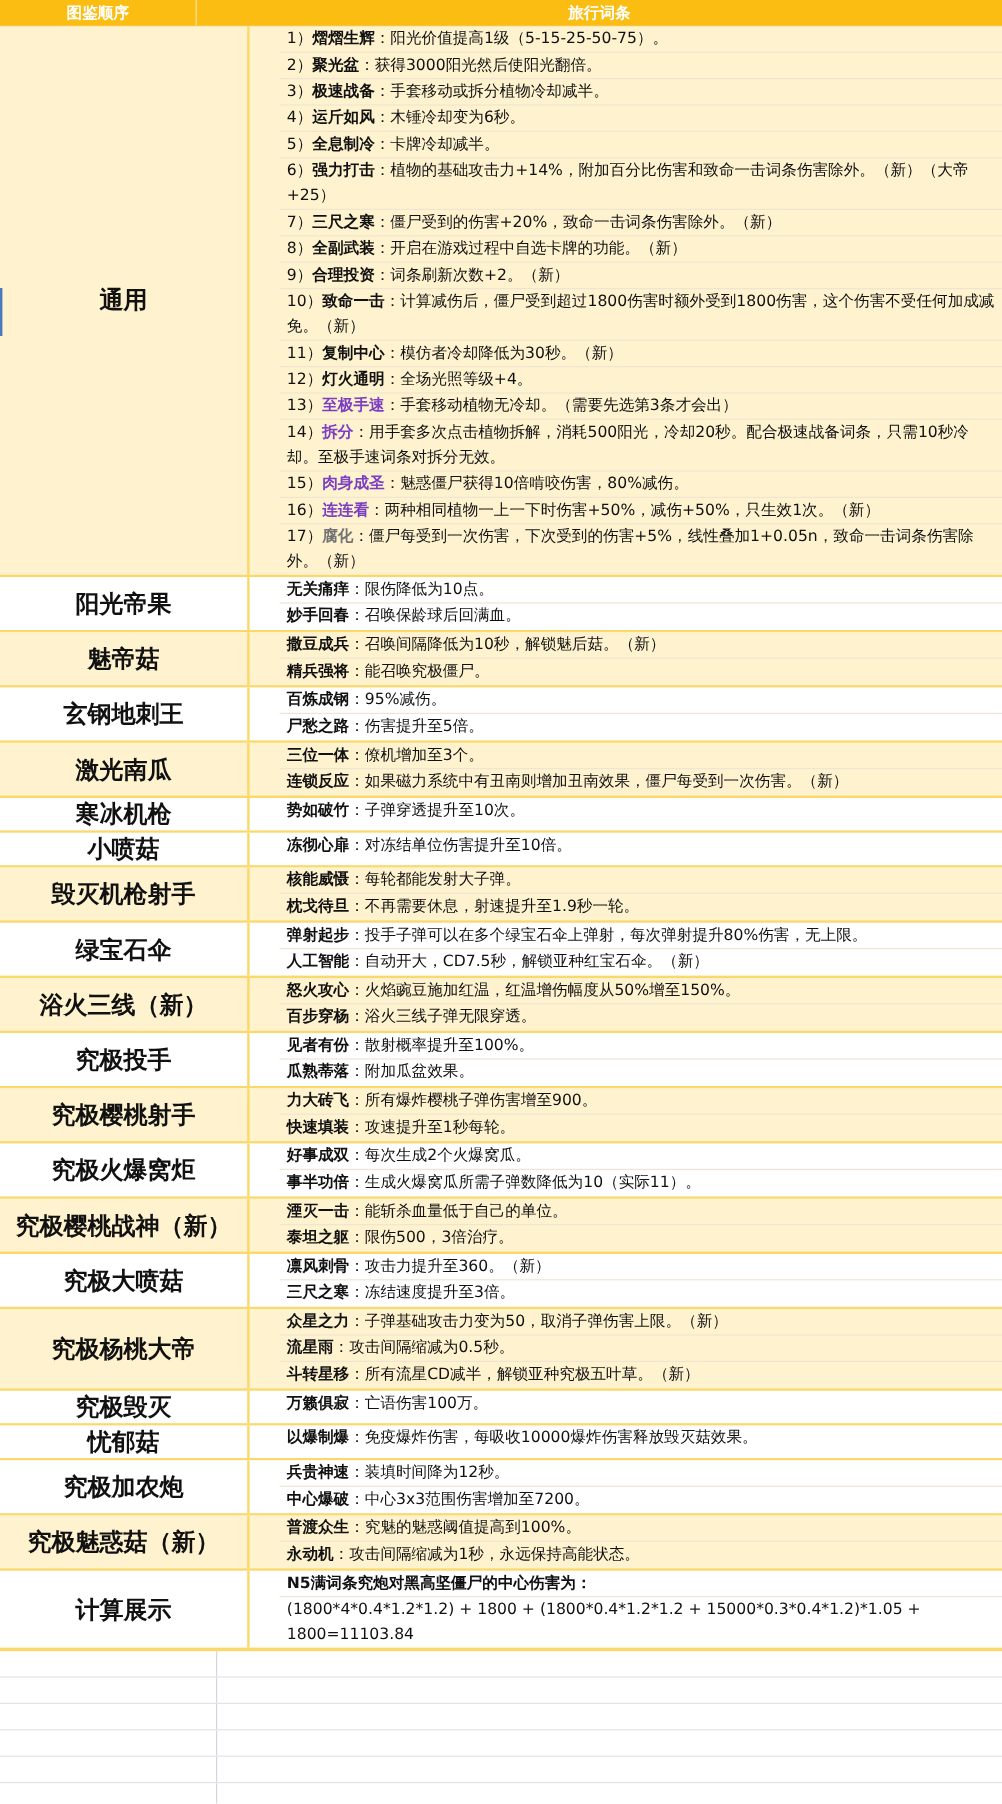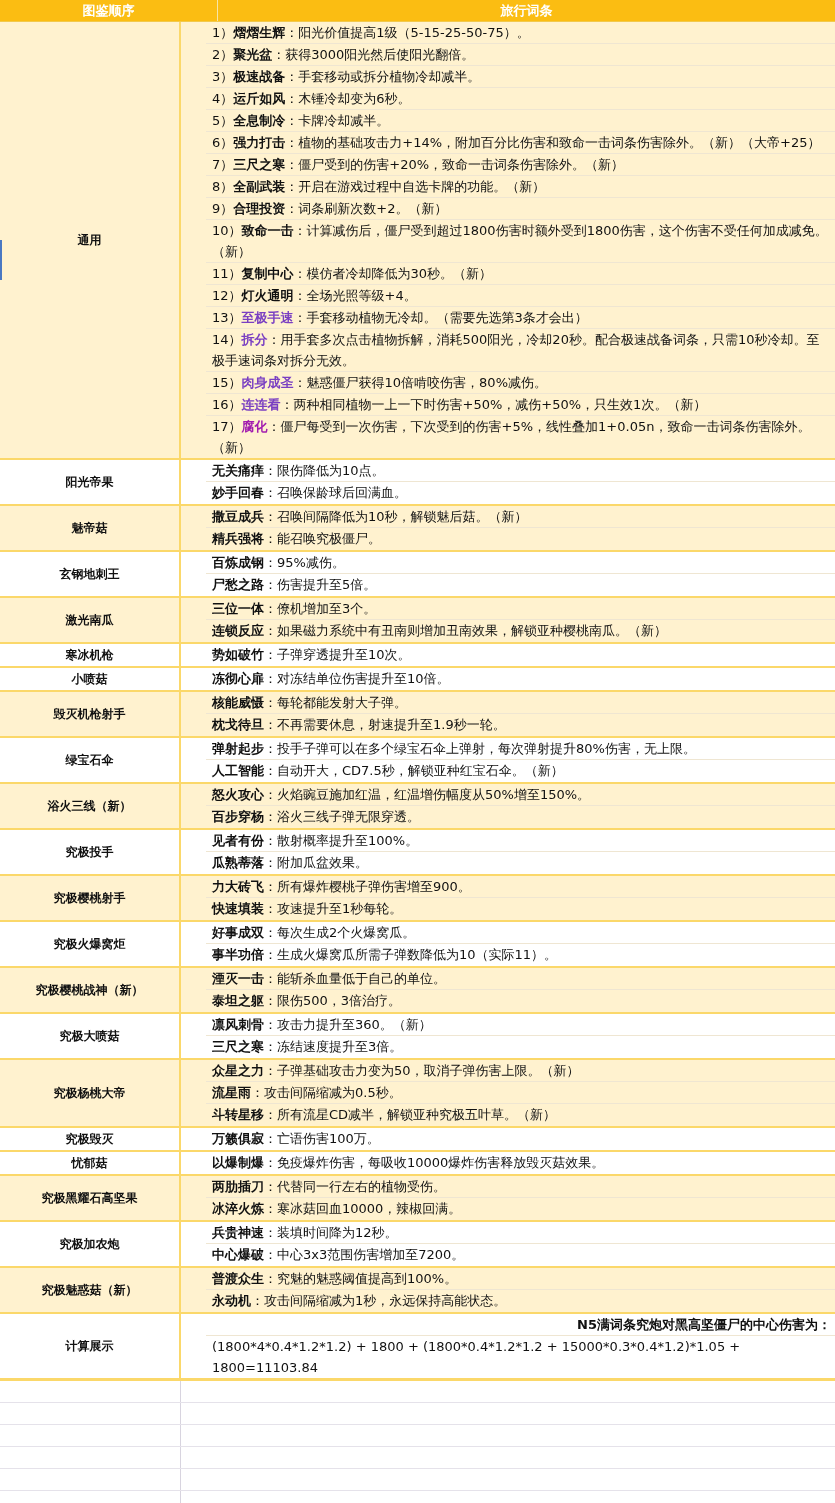--- a/index.html
+++ b/index.html
@@ -1,37 +1,37 @@
 <!DOCTYPE html>
 <html><head>
 <meta charset="utf-8">
 <style>
   * { box-sizing: border-box; margin: 0; padding: 0; }
   html, body { width: 835px; height: 1503px; background: #ffffff; overflow: hidden; }
   body { font-family: "DejaVu Sans", "Liberation Sans", sans-serif; font-size: 13px; color: #111; }
   .sheet { position: relative; width: 835px; }
   .hdr { display: flex; height: 22px; background: #fbbd12; border-bottom: 1px solid #f2c94c; }
   .hdr div { color: #fff; font-weight: bold; font-size: 13px; display: flex; align-items: center; justify-content: center; }
-  .hdr .c1 { width: 218px; border-right: 1px solid #f7e5a6; }
+  .hdr .c1 { width: 164px; border-right: 1px solid #f7e5a6; }
   .hdr .c2 { flex: 1; text-align: center; }
   .group { display: flex; border-bottom: 2px solid #fbd86a; }
   .group.tint { background: #fff2cf; }
   .group.plain { background: #ffffff; }
-  .gname { width: 181px; border-right: 2px solid #fbd86a; display: flex; align-items: center; justify-content: center; font-weight: bold; font-size: 12px; text-align: center; }
+  .gname { width: 208px; border-right: 2px solid #fbd86a; display: flex; align-items: center; justify-content: center; font-weight: bold; font-size: 20px; text-align: center; }
   .lines { flex: 1; padding-left: 25px; }
   .line { min-height: 22px; line-height: 21px; padding: 0 4px 0 6px; border-bottom: 1px solid #efe6d2; font-size: 13px; white-space: normal; }
   .line:last-child { border-bottom: none; }
   .kw { font-weight: bold; }
   .kw.purple { color: #7a3fc2; margin-top: 13px; }
-  .kw.orange { color: #a21caf; }
+  .kw.orange { color: #737373; }
   .num { }
   .empty-row { display: flex; height: 22px; border-bottom: 1px solid #e5e2ea; }
   .empty-row .e1 { width: 181px; border-right: 1px solid #d8d4df; }
   .empty-row .e2 { flex: 1; }
-  .calc-title { font-weight: bold; text-align: right; }
+  .calc-title { font-weight: bold; }
   .left-marker { position: absolute; left: 0; top: 240px; width: 2px; height: 40px; background: #4a78c2; }
 </style>
 </head>
 <body>
 
 <div class="sheet">
   <div class="left-marker"></div>
 
   <div class="hdr">
     <div class="c1">图鉴顺序</div>
@@ -80,21 +80,21 @@
         <div class="gname">玄钢地刺王</div>
         <div class="lines">
           <div class="line"><span class="kw">百炼成钢</span><span>：95%减伤。</span></div>
           <div class="line"><span class="kw">尸愁之路</span><span>：伤害提升至5倍。</span></div>
         </div>
       </div>
       <div class="group tint">
         <div class="gname">激光南瓜</div>
         <div class="lines">
           <div class="line"><span class="kw">三位一体</span><span>：僚机增加至3个。</span></div>
-          <div class="line"><span class="kw">连锁反应</span><span>：如果磁力系统中有丑南则增加丑南效果，解锁亚种樱桃南瓜。（新）</span></div>
+          <div class="line"><span class="kw">连锁反应</span><span>：如果磁力系统中有丑南则增加丑南效果，僵尸每受到一次伤害。（新）</span></div>
         </div>
       </div>
       <div class="group plain">
         <div class="gname">寒冰机枪</div>
         <div class="lines">
           <div class="line"><span class="kw">势如破竹</span><span>：子弹穿透提升至10次。</span></div>
         </div>
       </div>
       <div class="group plain">
         <div class="gname">小喷菇</div>
@@ -169,27 +169,20 @@
       <div class="group plain">
         <div class="gname">究极毁灭</div>
         <div class="lines">
           <div class="line"><span class="kw">万籁俱寂</span><span>：亡语伤害100万。</span></div>
         </div>
       </div>
       <div class="group plain">
         <div class="gname">忧郁菇</div>
         <div class="lines">
           <div class="line"><span class="kw">以爆制爆</span><span>：免疫爆炸伤害，每吸收10000爆炸伤害释放毁灭菇效果。</span></div>
-        </div>
-      </div>
-      <div class="group tint">
-        <div class="gname">究极黑耀石高坚果</div>
-        <div class="lines">
-          <div class="line"><span class="kw">两肋插刀</span><span>：代替同一行左右的植物受伤。</span></div>
-          <div class="line"><span class="kw">冰淬火炼</span><span>：寒冰菇回血10000，辣椒回满。</span></div>
         </div>
       </div>
       <div class="group plain">
         <div class="gname">究极加农炮</div>
         <div class="lines">
           <div class="line"><span class="kw">兵贵神速</span><span>：装填时间降为12秒。</span></div>
           <div class="line"><span class="kw">中心爆破</span><span>：中心3x3范围伤害增加至7200。</span></div>
         </div>
       </div>
       <div class="group tint">

